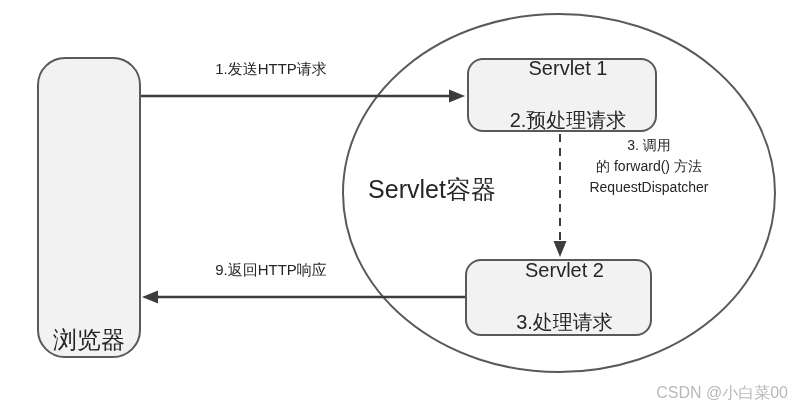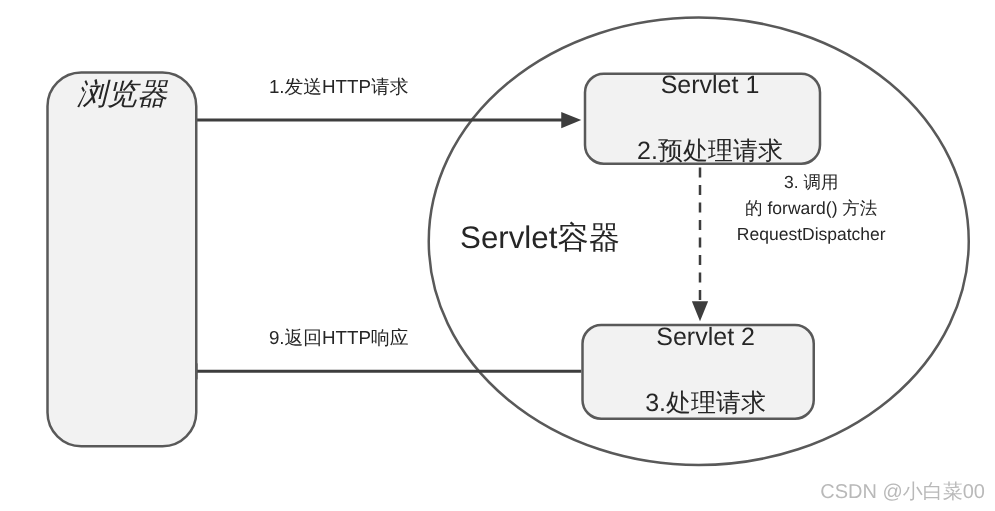--- a/index.html
+++ b/index.html
@@ -23,25 +23,24 @@
   .dashed-line{stroke:var(--line);stroke-width:2;fill:none;stroke-dasharray:8 6;}
   .arrowhead{fill:var(--line);stroke:none;}
   .node{
     position:absolute;
     background:var(--fill);
     border:2px solid var(--border);
     box-sizing:border-box;
     color:var(--text);
   }
   .browser-box{
-    left:37px;top:57px;width:121px;height:301px;
+    left:37px;top:57px;width:104px;height:301px;
     border-radius:28px;
-    display:flex;align-items:flex-start;justify-content:center;
+    display:flex;align-items:flex-end;justify-content:center;
     font-size:24px;
-    font-style:italic;
   }
   .servlet-box{
     border-radius:16px;
     display:flex;flex-direction:column;align-items:center;justify-content:center;
     gap:27px;
     font-size:20px;
     padding-left:12px;
   }
   .servlet1{left:467px;top:58px;width:190px;height:74px;}
   .servlet2{left:465px;top:259px;width:187px;height:77px;}

